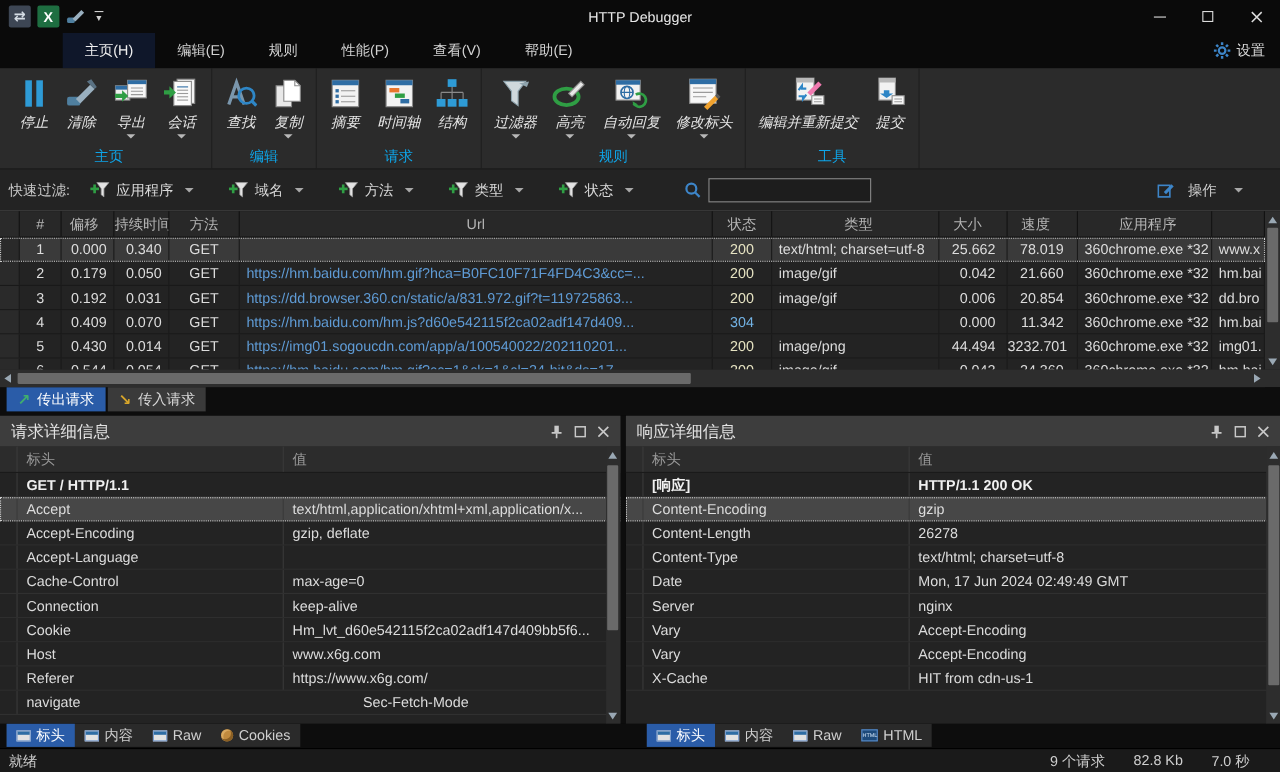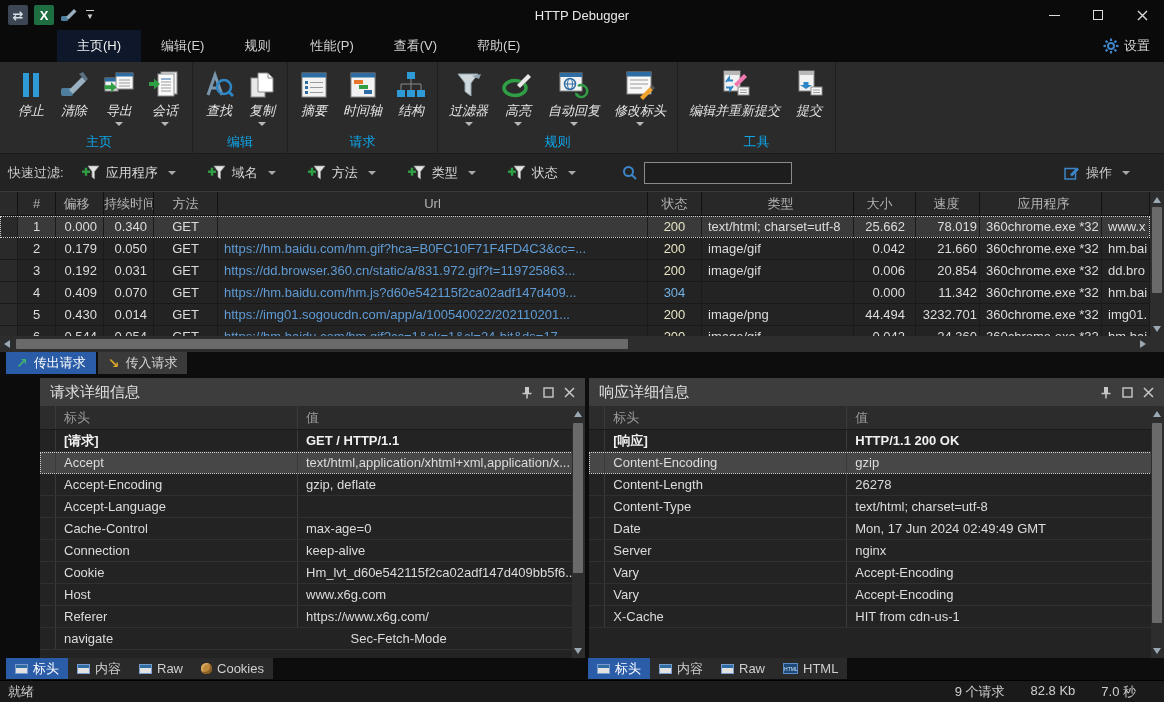--- a/index.html
+++ b/index.html
@@ -44,21 +44,21 @@
 
   
   .quickfilter { height:38px; background:#232323; display:flex; align-items:center; padding:0 8px;
     border-bottom:1px solid #3a3a3a; flex:none; }
   .qf-label { color:#c8c8c8; margin-right:18px; }
   .qf-item { display:flex; align-items:center; gap:6px; margin-right:32px; color:#d8d8d8; cursor:default; }
   .qf-caret { border-left:4px solid transparent; border-right:4px solid transparent; border-top:4px solid #a8a8a8; margin-left:4px; }
   .qf-search { display:flex; align-items:center; gap:6px; margin-left:14px; }
   .qf-input { width:148px; height:22px; background:#1d1d1d; border:1px solid #8a8a8a; color:#e0e0e0;
     font-family:inherit; font-size:13px; padding:0 4px; outline:none; }
-  .qf-action { margin-left:auto; margin-right:26px; display:flex; align-items:center; gap:6px; color:#cfcfcf; }
+  .qf-action { margin-left:auto; margin-right:26px; display:flex; align-items:center; gap:12px; color:#cfcfcf; }
 
   
   .table-wrap { height:160px; display:flex; flex:none; background:#1e1e1e; }
   .table-main { width:1150px; display:flex; flex-direction:column; }
   .thead { height:24px; display:flex; background:#282828; border-bottom:1px solid #121212; }
   .thead .cell { color:#b4b4b4; text-align:center !important; font-weight:normal; line-height:23px;
     border-right:1px solid #121212; overflow:hidden; white-space:nowrap; }
   .tbody { height:120px; overflow:hidden; }
   .trow { height:22px; display:flex; background:#232323; border-bottom:1px solid #191919; }
   .trow.sel { background:#3a3a3a; outline:1px dotted #cfcfcf; outline-offset:-1px; }
@@ -66,21 +66,21 @@
   .col-marker{ width:18px; background:#2a2a2a; }
   .col-num{ width:38px; text-align:center; }
   .col-offset{ width:48px; text-align:right; padding-right:6px; }
   .col-duration{ width:50px; text-align:right; padding-right:6px; }
   .col-method{ width:64px; text-align:center; }
   .col-url{ width:430px; padding:0 6px; color:#5f9bd5; }
   .col-status{ width:54px; text-align:center; font-weight:normal; }
   .st200{ color:#e6e3c2; } .st304{ color:#72b2e4; }
   .col-type{ width:152px; padding-left:6px; }
   .col-size{ width:62px; text-align:right; padding-right:10px; }
-  .col-speed{ width:64px; text-align:right; padding-right:2px; }
+  .col-speed{ width:64px; text-align:right; padding-right:12px; }
   .col-app{ width:122px; padding-left:6px; }
   .col-domain{ flex:1; padding-left:6px; }
 
   
   .vscroll { width:14px; background:#2d2d2d; display:flex; flex-direction:column; align-items:center; }
   .sb-btn { width:14px; height:15px; display:flex; align-items:center; justify-content:center; flex:none; }
   .tri-up{ border-left:4px solid transparent; border-right:4px solid transparent; border-bottom:6px solid #9aa8b4; }
   .tri-down{ border-left:4px solid transparent; border-right:4px solid transparent; border-top:6px solid #9aa8b4; }
   .tri-left{ border-top:4px solid transparent; border-bottom:4px solid transparent; border-right:6px solid #9aa8b4; }
   .tri-right{ border-top:4px solid transparent; border-bottom:4px solid transparent; border-left:6px solid #9aa8b4; }
@@ -91,21 +91,21 @@
   .corner { height:16px; background:#2d2d2d; }
 
   
   .flowtabs { height:26px; background:#0d0d0d; display:flex; align-items:flex-start; padding-left:6px; gap:2px; flex:none; }
   .ftab { height:22px; display:flex; align-items:center; gap:6px; padding:0 10px; font-size:13px; color:#d8d8d8; background:#3a3a3a; }
   .ftab.active { background:#2a5ca8; color:#fff; }
   .arrow-out { color:#41b06e; font-weight:bold; font-size:14px; }
   .arrow-in { color:#d8a62a; font-weight:bold; font-size:14px; }
 
   
-  .panels { height:280px; display:flex; flex:none;padding-left:40px; }
+  .panels { height:280px; display:flex; flex:none; }
   .panel { background:#232323; display:flex; flex-direction:column; position:relative; }
   .panel.left { width:578px; } .panel.right { width:610px; }
   .splitter { width:5px; background:#0d0d0d; }
   .ptitle { height:28px; background:#3d3d3d; display:flex; align-items:center; padding:0 10px; flex:none; }
   .ptitle-text { font-size:15px; color:#e2e2e2; }
   .ptitle-btns { margin-left:auto; display:flex; gap:10px; align-items:center; color:#c8c8c8; }
   .phead { height:24px; display:flex; background:#2c2c2c; border-bottom:1px solid #1a1a1a; flex:none; }
   .phead .pcell { color:#9a9a9a; line-height:23px; }
   .prows { flex:1; overflow:hidden; }
   .prow { height:22px; display:flex; background:#232323; border-bottom:1px solid #303030; }
@@ -644,21 +644,20 @@
         </span>
       </div>
       <div class="phead">
         <div class="pcell pmark"></div>
         <div class="pcell pname">标头</div>
         <div class="pcell pval">值</div>
       </div>
       <div class="prows">
           <div class="prow bold">
             <div class="pcell pmark"></div>
-            <div class="pcell pname">[请求]</div>
             <div class="pcell pval">GET / HTTP/1.1</div>
           </div>
           <div class="prow sel">
             <div class="pcell pmark"></div>
             <div class="pcell pname">Accept</div>
             <div class="pcell pval">text/html,application/xhtml+xml,application/x...</div>
           </div>
           <div class="prow">
             <div class="pcell pmark"></div>
             <div class="pcell pname">Accept-Encoding</div>

